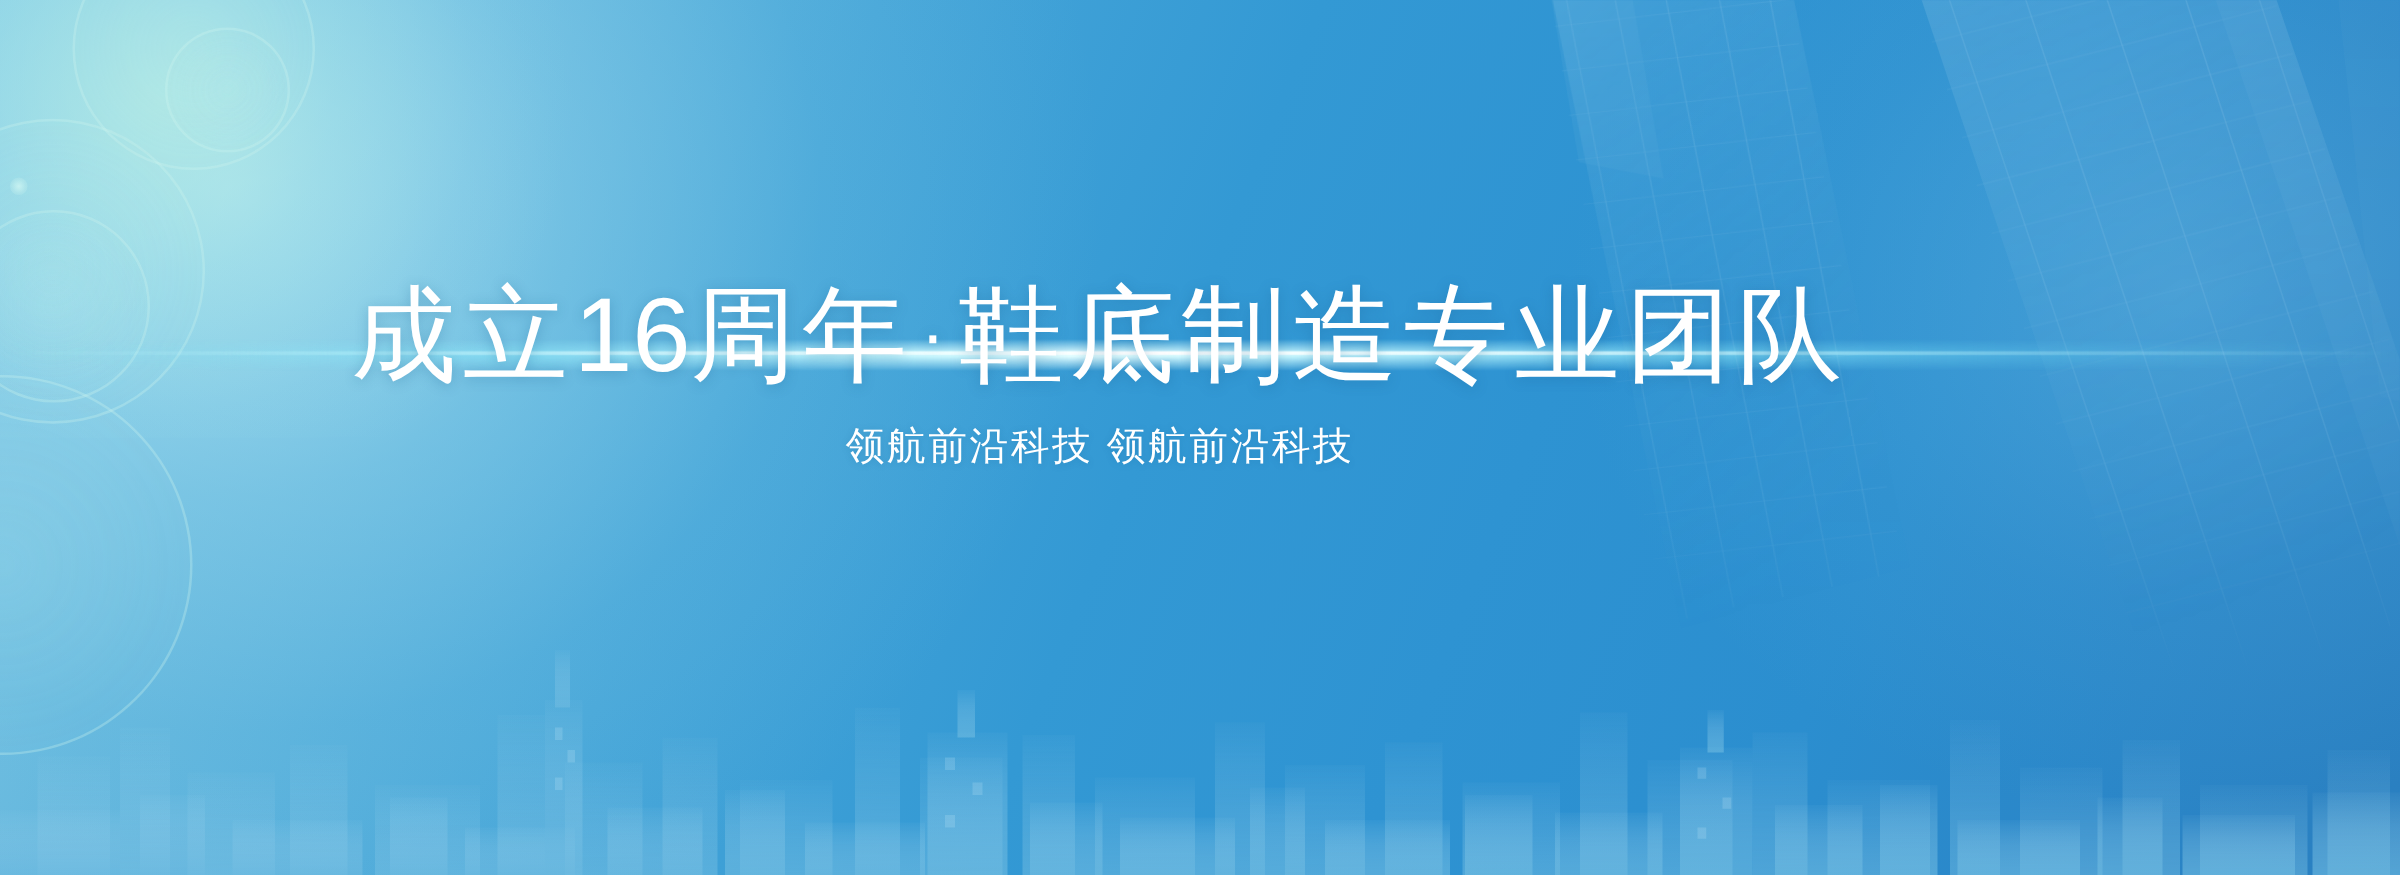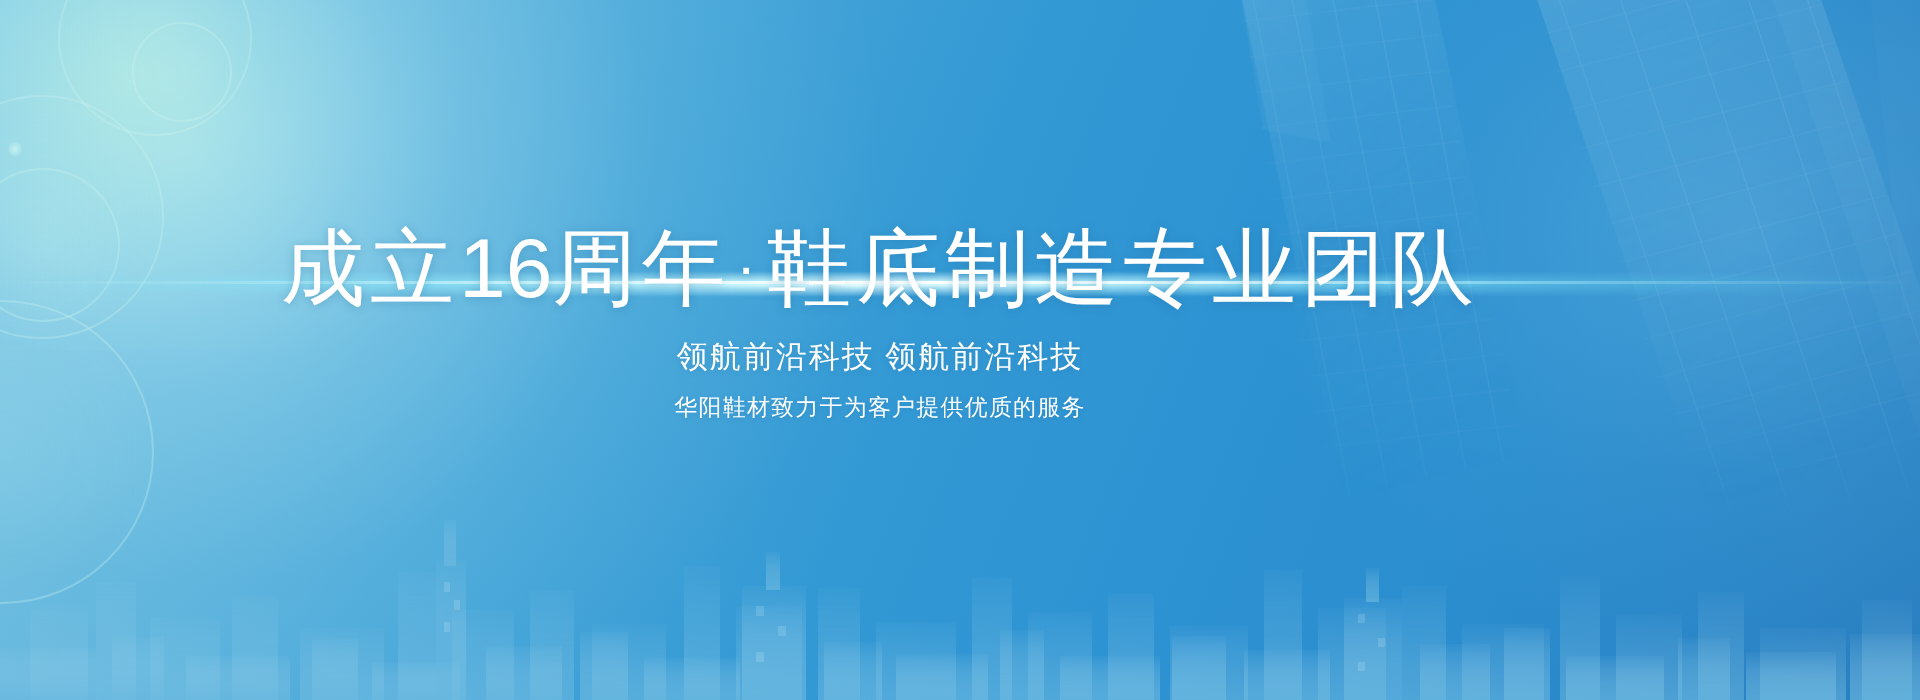--- a/index.html
+++ b/index.html
@@ -400,16 +400,15 @@
   <div class="streak"></div>
   <div class="streak-core"></div>
 
   <div class="content">
     <div class="headline">
       <span>成立</span><span class="num">16</span><span>周年</span><span class="sep">·</span><span>鞋底制造专业团队</span>
     </div>
 
     <div class="subtitle">领航前沿科技  领航前沿科技</div>
 
-    <div class="tagline">华阳鞋材致力于为客户提供优质的服务</div>
   </div>
 
 </div>
 
 </body></html>

